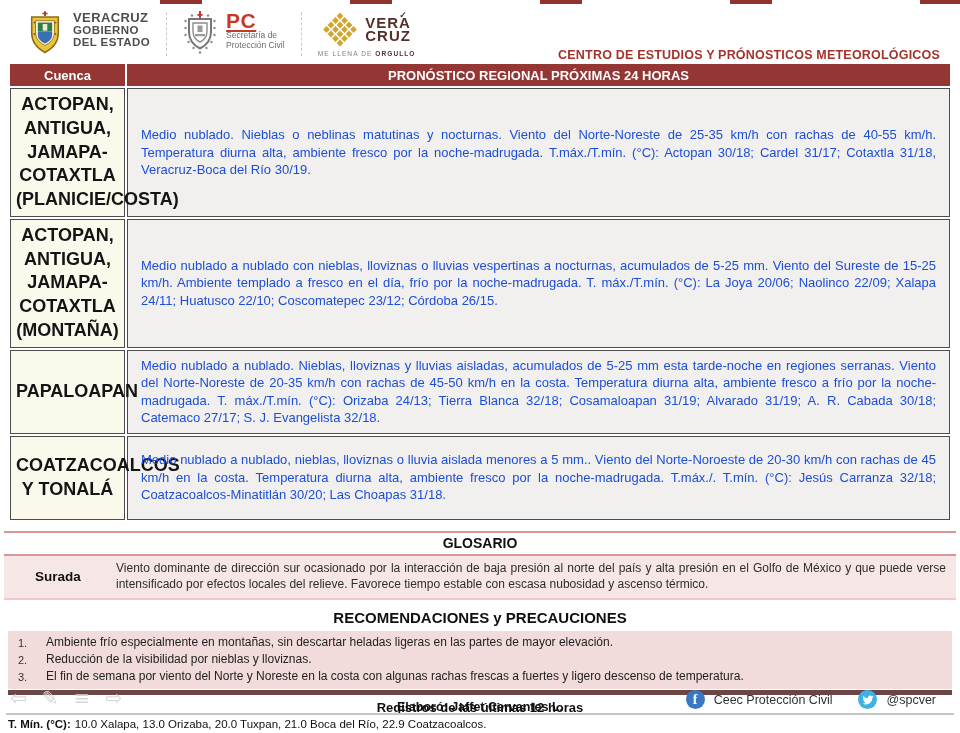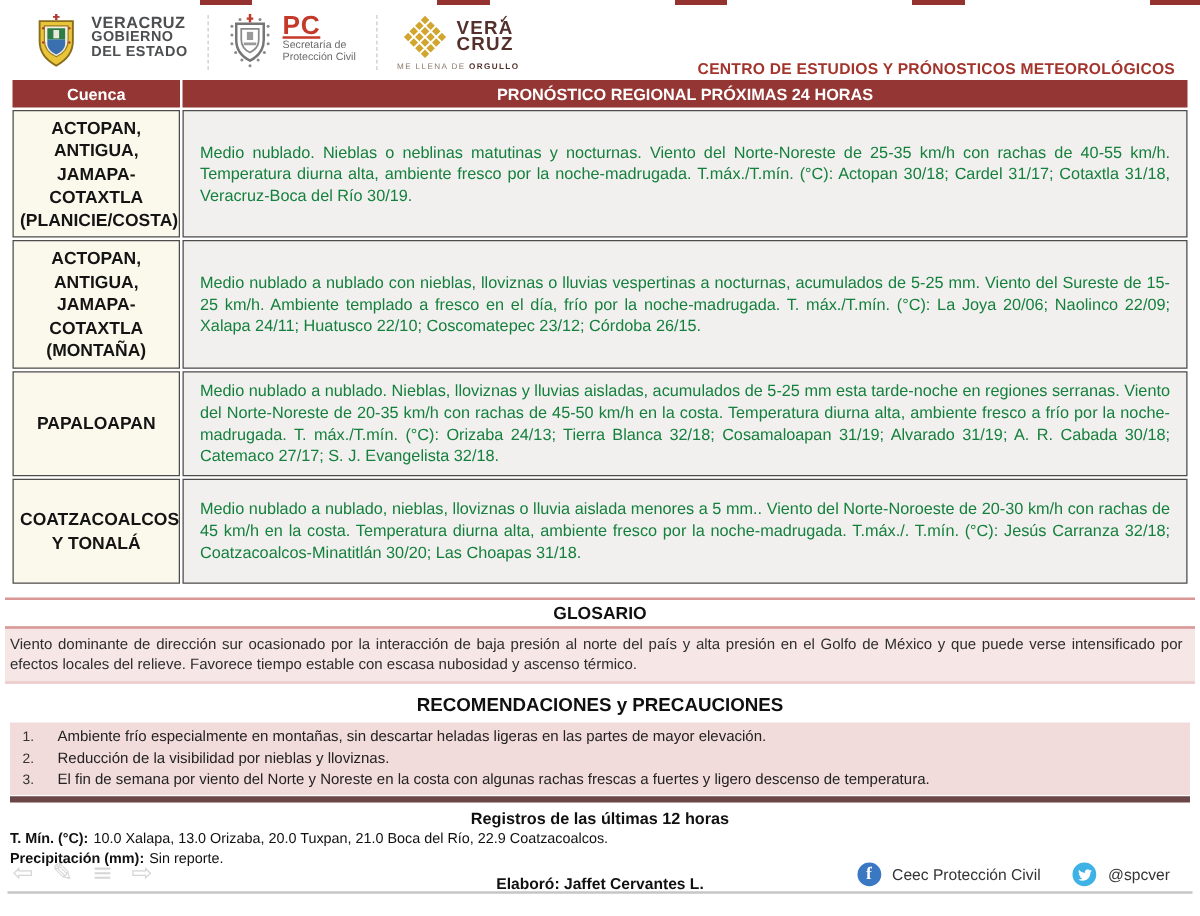--- a/index.html
+++ b/index.html
@@ -27,24 +27,24 @@
   .brand-words span { display:block; }
   .brand-check { position:absolute; top:-7px; right:4px; font-size:9px; color:#53302b; letter-spacing:0; }
   .brand-tagline { margin-top:3px; font-size:6.5px; letter-spacing:1.1px; color:#8a7a6c; white-space:nowrap; }
   .brand-tagline b { color:#53302b; }
   .main-title { margin-left:auto; align-self:flex-end; 
     font-size:12.5px; font-weight:bold; color:#a3342c; letter-spacing:.2px; white-space:nowrap; }
 
   
   table.forecast { width:944px; margin:0 8px; border-collapse:separate; border-spacing:2px; table-layout:fixed; }
   .forecast th { background:#943634; color:#fff; font-size:13px; font-weight:bold; height:22px; text-align:center; }
-  .forecast th.col-cuenca { width:134px; }
+  .forecast th.col-cuenca { width:115px; }
   .forecast td { border:1px solid #4c4c4c; vertical-align:middle; }
-  td.cuenca { background:#fbf9ec; font-weight:bold; text-align:center; font-size:14px; line-height:1.32; padding:4px 5px; color:#141414; }
-  td.fc { background:#f1f0ee; font-size:13px; line-height:17.5px; text-align:justify; padding:6px 13px; color:#15803d; }
+  td.cuenca { background:#fbf9ec; font-weight:bold; text-align:center; font-size:18px; line-height:1.32; padding:4px 5px; color:#141414; }
+  td.fc { background:#f1f0ee; font-size:13px; line-height:17.5px; text-align:justify; padding:6px 13px; color:#1d4ed8; }
   tr.rr td { height:66px; }
   tr.rr-last td { height:84px; }
 
   
   .glosario { margin:9px 4px 0; }
   .g-title { text-align:center; font-weight:bold; font-size:14px; color:#101010;
     border-top:2px solid #d89695; padding:2px 0 3px; }
   .g-row { display:flex; background:#f6e7e6; border-top:2px solid #d89695; border-bottom:2px solid #eccbca; }
   .g-term { width:108px; display:flex; align-items:center; justify-content:center; font-weight:bold; font-size:13.5px; color:#111; }
   .g-def { flex:1; font-size:12px; line-height:16px; text-align:justify; padding:4px 10px 6px 4px; color:#2d2d2d; }
@@ -178,20 +178,21 @@
       <tr class="rr rr-last">
         <td class="cuenca">COATZACOALCOS Y TONALÁ</td>
         <td class="fc">Medio nublado a nublado, nieblas, lloviznas o lluvia aislada menores a 5 mm.. Viento del Norte-Noroeste de 20-30 km/h con rachas de 45 km/h en la costa. Temperatura diurna alta, ambiente fresco por la noche-madrugada. T.máx./. T.mín. (°C): Jesús Carranza 32/18; Coatzacoalcos-Minatitlán 30/20; Las Choapas 31/18.</td>
       </tr>
     </tbody>
   </table>
 
   <section class="glosario">
     <div class="g-title">GLOSARIO</div>
     <div class="g-row">
+      <div class="g-term">Surada</div>
       <div class="g-def">Viento dominante de dirección sur ocasionado por la interacción de baja presión al norte del país y alta presión en el Golfo de México y que puede verse intensificado por efectos locales del relieve. Favorece tiempo estable con escasa nubosidad y ascenso térmico.</div>
     </div>
   </section>
 
   <section>
     <div class="r-title">RECOMENDACIONES y PRECAUCIONES</div>
     <div class="r-box">
       <div class="r-item">
         <span class="r-num">1.</span>
         <span class="r-text">Ambiente frío especialmente en montañas, sin descartar heladas ligeras en las partes de mayor elevación.</span>

